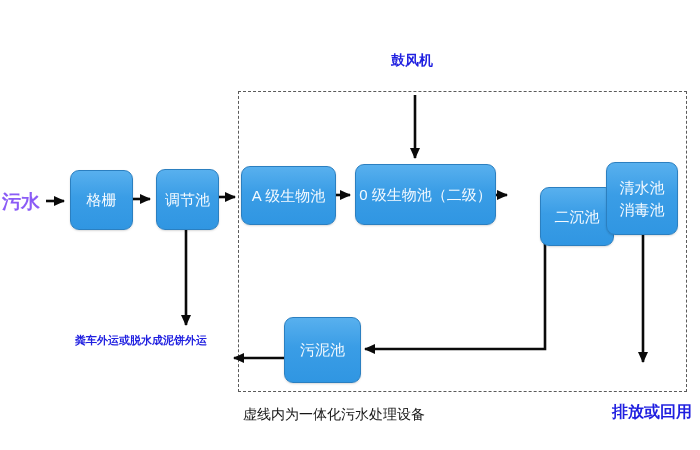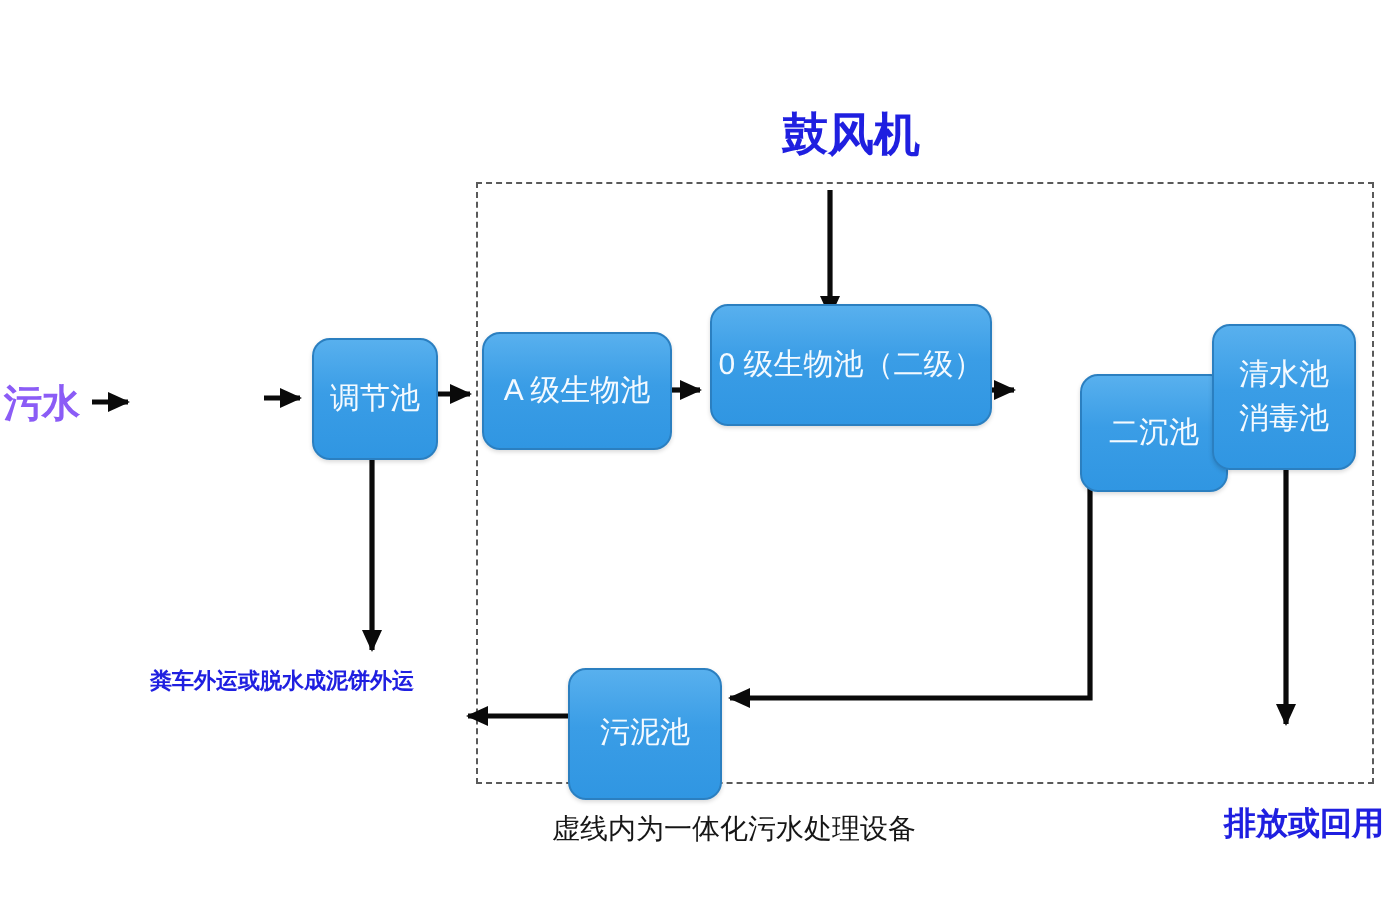--- a/index.html
+++ b/index.html
@@ -25,21 +25,21 @@
     color:#f4faff;
     font-size:15px;
     text-align:center;
     white-space:pre-line;
     line-height:1.45;
     box-shadow:0 1px 2px rgba(0,0,0,0.15);
   }
   .lbl{position:absolute;z-index:2;white-space:nowrap;}
   .lbl-black{color:#8b5cf6;font-weight:bold;}
   .lbl-blue{color:#1f1fe0;font-weight:bold;}
-  .lbl-note{color:#161616;font-weight:normal;margin-left:33px;}
+  .lbl-note{color:#161616;font-weight:normal;}
 </style>
 </head>
 <body>
 
 <div class="stage">
 
   <div class="dashed-box"></div>
 
   <svg class="arrow-layer" width="700" height="450" viewBox="0 0 700 450">
     <defs>
@@ -53,39 +53,42 @@
     <path d="M335,195 H350" stroke="#0a0a0a" stroke-width="2.6" fill="none" marker-end="url(#ah)"></path>
     <path d="M495,195 H507" stroke="#0a0a0a" stroke-width="2.6" fill="none" marker-end="url(#ah)"></path>
     <path d="M585,193 H601" stroke="#0a0a0a" stroke-width="2.6" fill="none" marker-end="url(#ah)"></path>
     <path d="M415,95 V158" stroke="#0a0a0a" stroke-width="2.6" fill="none" marker-end="url(#ah)"></path>
     <path d="M186,229 V325" stroke="#0a0a0a" stroke-width="2.6" fill="none" marker-end="url(#ah)"></path>
     <path d="M545,224 V349 H365" stroke="#0a0a0a" stroke-width="2.6" fill="none" marker-end="url(#ah)"></path>
     <path d="M284,358 H234" stroke="#0a0a0a" stroke-width="2.6" fill="none" marker-end="url(#ah)"></path>
     <path d="M643,233 V362" stroke="#0a0a0a" stroke-width="2.6" fill="none" marker-end="url(#ah)"></path>
   </svg>
 
+  <div class="node" style="left:70px;top:170px;width:61px;height:58px;">
+    <span>格栅</span>
+  </div>
   <div class="node" style="left:241px;top:166px;width:93px;height:57px;">
     <span>A 级生物池</span>
   </div>
   <div class="node" style="left:156px;top:169px;width:61px;height:59px;">
     <span>调节池</span>
   </div>
-  <div class="node" style="left:355px;top:152px;width:139px;height:59px;">
+  <div class="node" style="left:355px;top:164px;width:139px;height:59px;">
     <span>0 级生物池（二级）</span>
   </div>
   <div class="node" style="left:540px;top:166px;width:72px;height:57px;margin-top:21px;">
     <span>二沉池</span>
   </div>
   <div class="node" style="left:606px;top:162px;width:70px;height:71px;align-items:center;">
     <span>清水池
 消毒池</span>
   </div>
-  <div class="node" style="left:284px;top:334px;width:75px;height:64px;">
+  <div class="node" style="left:284px;top:317px;width:75px;height:64px;">
     <span>污泥池</span>
   </div>
 
   <div class="lbl lbl-black" style="left:2px;top:189px;font-size:19px;">污水</div>
-  <div class="lbl lbl-blue" style="left:391px;top:52px;font-size:23px;text-align:right;">鼓风机</div>
+  <div class="lbl lbl-blue" style="left:391px;top:52px;font-size:14px;text-align:right;">鼓风机</div>
   <div class="lbl lbl-blue" style="left:55px;top:333px;font-size:11px;margin-left:20px;">粪车外运或脱水成泥饼外运</div>
   <div class="lbl lbl-blue" style="left:612px;top:402px;font-size:16px;">排放或回用</div>
   <div class="lbl lbl-note" style="left:243px;top:406px;font-size:14px;">虚线内为一体化污水处理设备</div>
 
 </div>
 
 </body></html>

